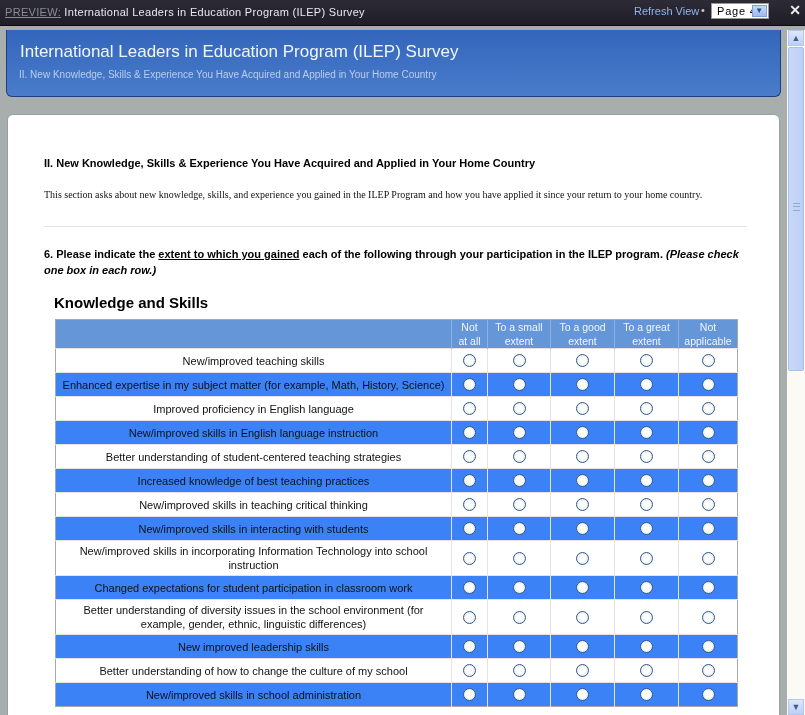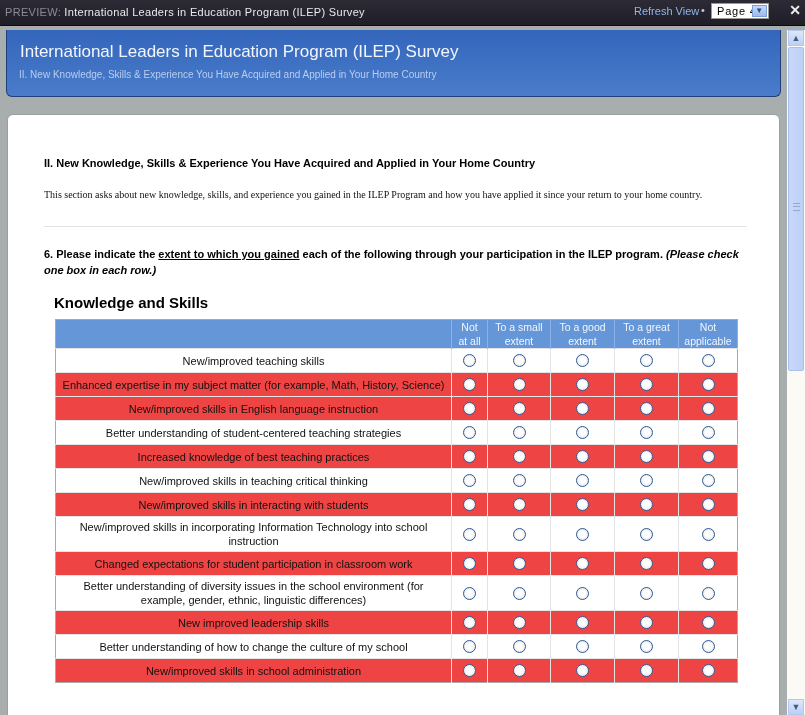--- a/index.html
+++ b/index.html
@@ -1,19 +1,19 @@
 <!DOCTYPE html>
 <html><head>
 <meta charset="utf-8">
 <style>
   * { box-sizing: border-box; margin: 0; padding: 0; }
   html, body { width: 805px; height: 715px; overflow: hidden; background: #a8adad; font-family: "Liberation Sans", sans-serif; }
   .topbar { position: absolute; left: 0; top: 0; width: 805px; height: 26px; background: linear-gradient(#2c2b36, #1f1e27); border-bottom: 1px solid #0c0c10; }
   .topbar .title { position: absolute; left: 5px; top: 6px; font-size: 11px; color: #e8e8ee; letter-spacing: 0.3px; white-space: nowrap; }
-  .topbar .title .pre { color: #8b8b98; }
+  .topbar .title .pre { color: #8b8b98; text-decoration: underline; }
   .topbar .refresh { position: absolute; left: 634px; top: 5px; font-size: 11px; color: #8fb4ea; cursor: pointer; }
   .topbar .dot { position: absolute; left: 701px; top: 4px; font-size: 11px; color: #ccc; }
   .topbar .pagesel { position: absolute; left: 711px; top: 3px; width: 58px; height: 16px; background: #fff; border: 1px solid #999; font-size: 11px; color: #000; padding-left: 5px; line-height: 14px; letter-spacing: 0.8px; }
   .topbar .pagesel .arrow { position: absolute; right: 1px; top: 1px; width: 15px; height: 12px; background: linear-gradient(#c6d8f6, #9fbbea); border: 1px solid #7e9fd8; color: #2b4f9a; font-size: 8px; text-align: center; line-height: 10px; }
   .topbar .close { position: absolute; left: 788px; top: 3px; width: 14px; height: 14px; color: #eee; font-size: 14px; font-weight: bold; line-height: 14px; text-align: center; cursor: pointer; }
 
   .header { position: absolute; left: 6px; top: 30px; width: 775px; height: 67px; background: linear-gradient(#3366bb, #4a7ccb); border: 1px solid #1d3f7c; border-top: none; border-radius: 0 0 6px 6px; }
   .header .h1 { position: absolute; left: 13px; top: 12px; font-size: 17px; color: #f2f6fc; white-space: nowrap; }
   .header .h2 { position: absolute; left: 12px; top: 39px; font-size: 10px; color: #b9cdee; white-space: nowrap; }
 
@@ -25,21 +25,21 @@
   .q u { text-decoration: underline; }
   .q i { font-style: italic; }
   .subhead { position: absolute; left: 46px; top: 179px; font-size: 15px; font-weight: bold; color: #000; }
 
   table.grid { position: absolute; left: 47px; top: 204px; width: 683px; border-collapse: collapse; border: 1px solid #a9a9a9; font-size: 11px; }
   table.grid th { background: #6596d8; color: #f0f6ff; font-weight: normal; font-size: 10.5px; line-height: 14px; height: 22px; border-left: 1px solid #8db3e6; vertical-align: middle; }
   table.grid th.first { border-left: none; }
   table.grid td { border-top: 1px solid #e4e4e4; height: 24px; color: #111; }
   table.grid td.lbl { padding: 3px 5px; line-height: 14px; width: 396px; text-align: center; }
   table.grid td.opt { text-align: center; border-left: 1px solid #e4e4e4; }
-  table.grid tr.alt td { background: #ef4444; margin-top: 44px; }
+  table.grid tr.alt td { background: #3b82f6; margin-top: 44px; }
   .radio { display: inline-block; width: 13px; height: 13px; border-radius: 50%; border: 1px solid #2d5a96; background: radial-gradient(#ffffff 35%, #dcdcd8); cursor: pointer; vertical-align: middle; }
 
   .scrollbar { position: absolute; left: 787px; top: 30px; width: 18px; height: 685px; background: #fbfaf4; }
   .sb-up, .sb-down { position: absolute; left: 1px; width: 16px; height: 16px; background: linear-gradient(#dce7fb, #bcd0f5); border: 1px solid #b4c8ef; color: #4a5d80; font-size: 9px; text-align: center; line-height: 14px; cursor: pointer; }
   .sb-up { top: 0; }
   .sb-down { top: 669px; }
   .sb-thumb { position: absolute; left: 1px; top: 17px; width: 16px; height: 324px; background: linear-gradient(90deg, #c9d8f8, #bcd0f7); border: 1px solid #a9c0ee; border-radius: 2px; cursor: pointer; }
   .sb-thumb .grip { position: absolute; left: 4px; top: 155px; width: 7px; height: 8px; border-top: 1px solid #8fa8d8; border-bottom: 1px solid #8fa8d8; }
   .sb-thumb .grip::after { content: ""; position: absolute; left: 0; top: 2px; width: 7px; height: 2px; border-top: 1px solid #8fa8d8; }
 </style>
@@ -90,20 +90,28 @@
           <td class="opt"><span class="radio"></span></td>
         </tr>
         <tr class="alt">
           <td class="lbl">Enhanced expertise in my subject matter (for example, Math, History, Science)</td>
           <td class="opt"><span class="radio"></span></td>
           <td class="opt"><span class="radio"></span></td>
           <td class="opt"><span class="radio"></span></td>
           <td class="opt"><span class="radio"></span></td>
           <td class="opt"><span class="radio"></span></td>
         </tr>
+        <tr>
+          <td class="lbl">Improved proficiency in English language</td>
+          <td class="opt"><span class="radio"></span></td>
+          <td class="opt"><span class="radio"></span></td>
+          <td class="opt"><span class="radio"></span></td>
+          <td class="opt"><span class="radio"></span></td>
+          <td class="opt"><span class="radio"></span></td>
+        </tr>
         <tr class="alt">
           <td class="lbl">New/improved skills in English language instruction</td>
           <td class="opt"><span class="radio"></span></td>
           <td class="opt"><span class="radio"></span></td>
           <td class="opt"><span class="radio"></span></td>
           <td class="opt"><span class="radio"></span></td>
           <td class="opt"><span class="radio"></span></td>
         </tr>
         <tr>
           <td class="lbl">Better understanding of student-centered teaching strategies</td>

